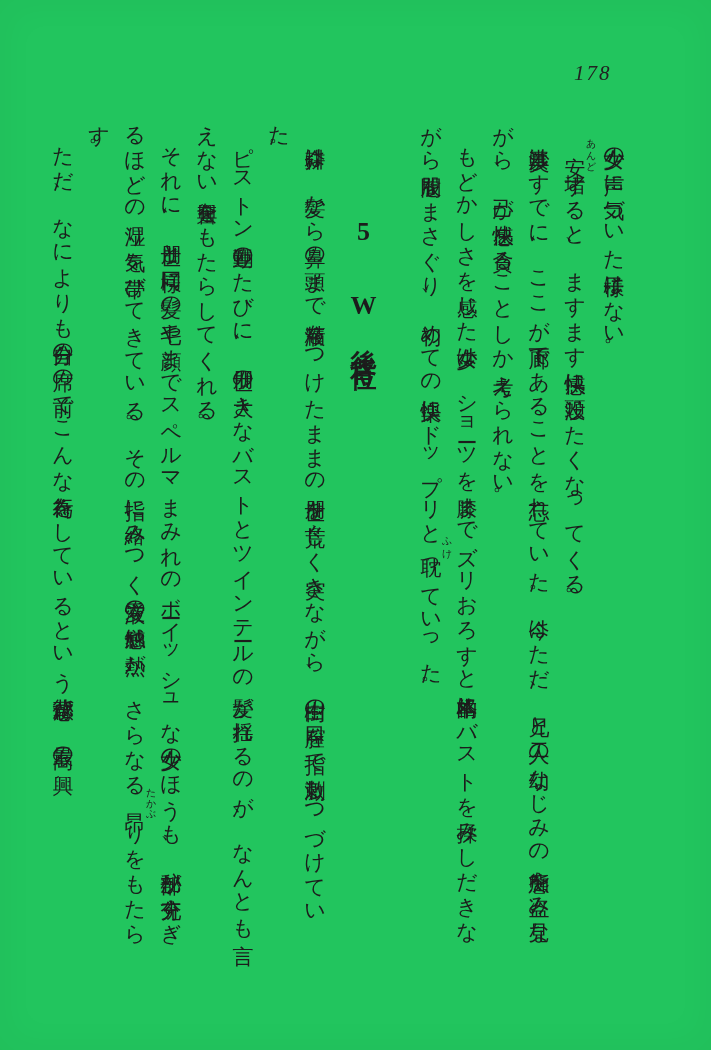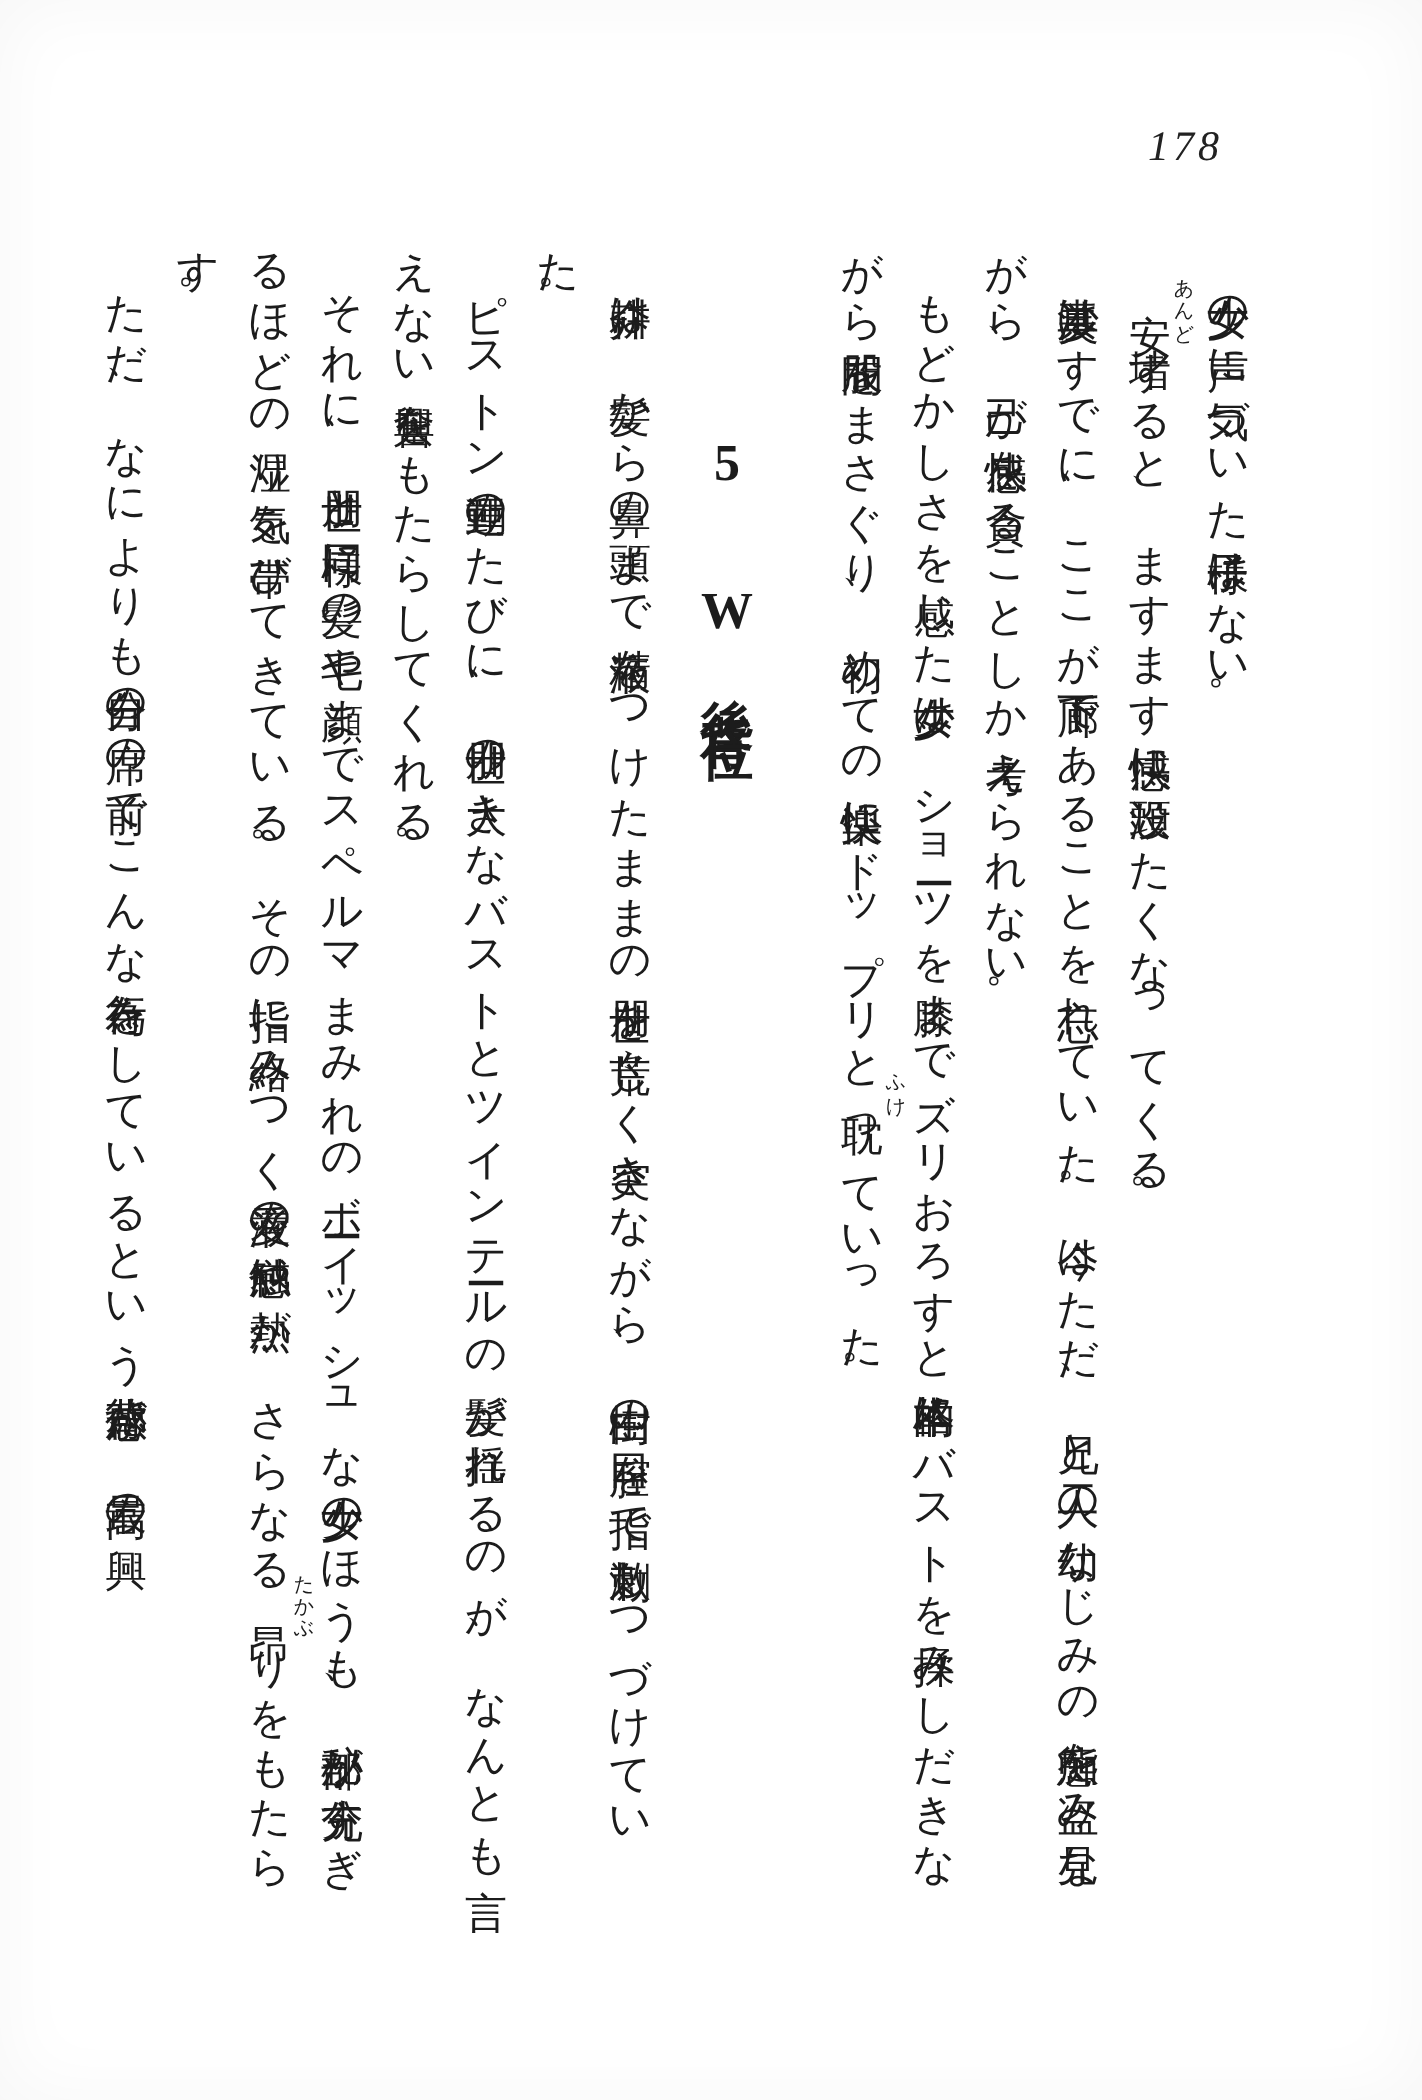--- a/index.html
+++ b/index.html
@@ -1,20 +1,20 @@
 <!DOCTYPE html>
 <html lang="ja"><head>
 <meta charset="utf-8">
 <style>
   html,body{margin:0;padding:0;background:#e8e8e6;}
   .page{
     position:relative;
     width:711px;height:1050px;
     margin:0 auto;
-    background:#ffffff;
+    background:#22c55e;
     color:#1c1c1c;
     font-family:"Liberation Serif","DejaVu Serif",serif;
     overflow:hidden;
     box-shadow:inset 0 0 40px rgba(0,0,0,0.04);
   }
   .page-number{
     position:absolute;
     top:61px;left:574px;
     font-size:21px;
     font-style:italic;

